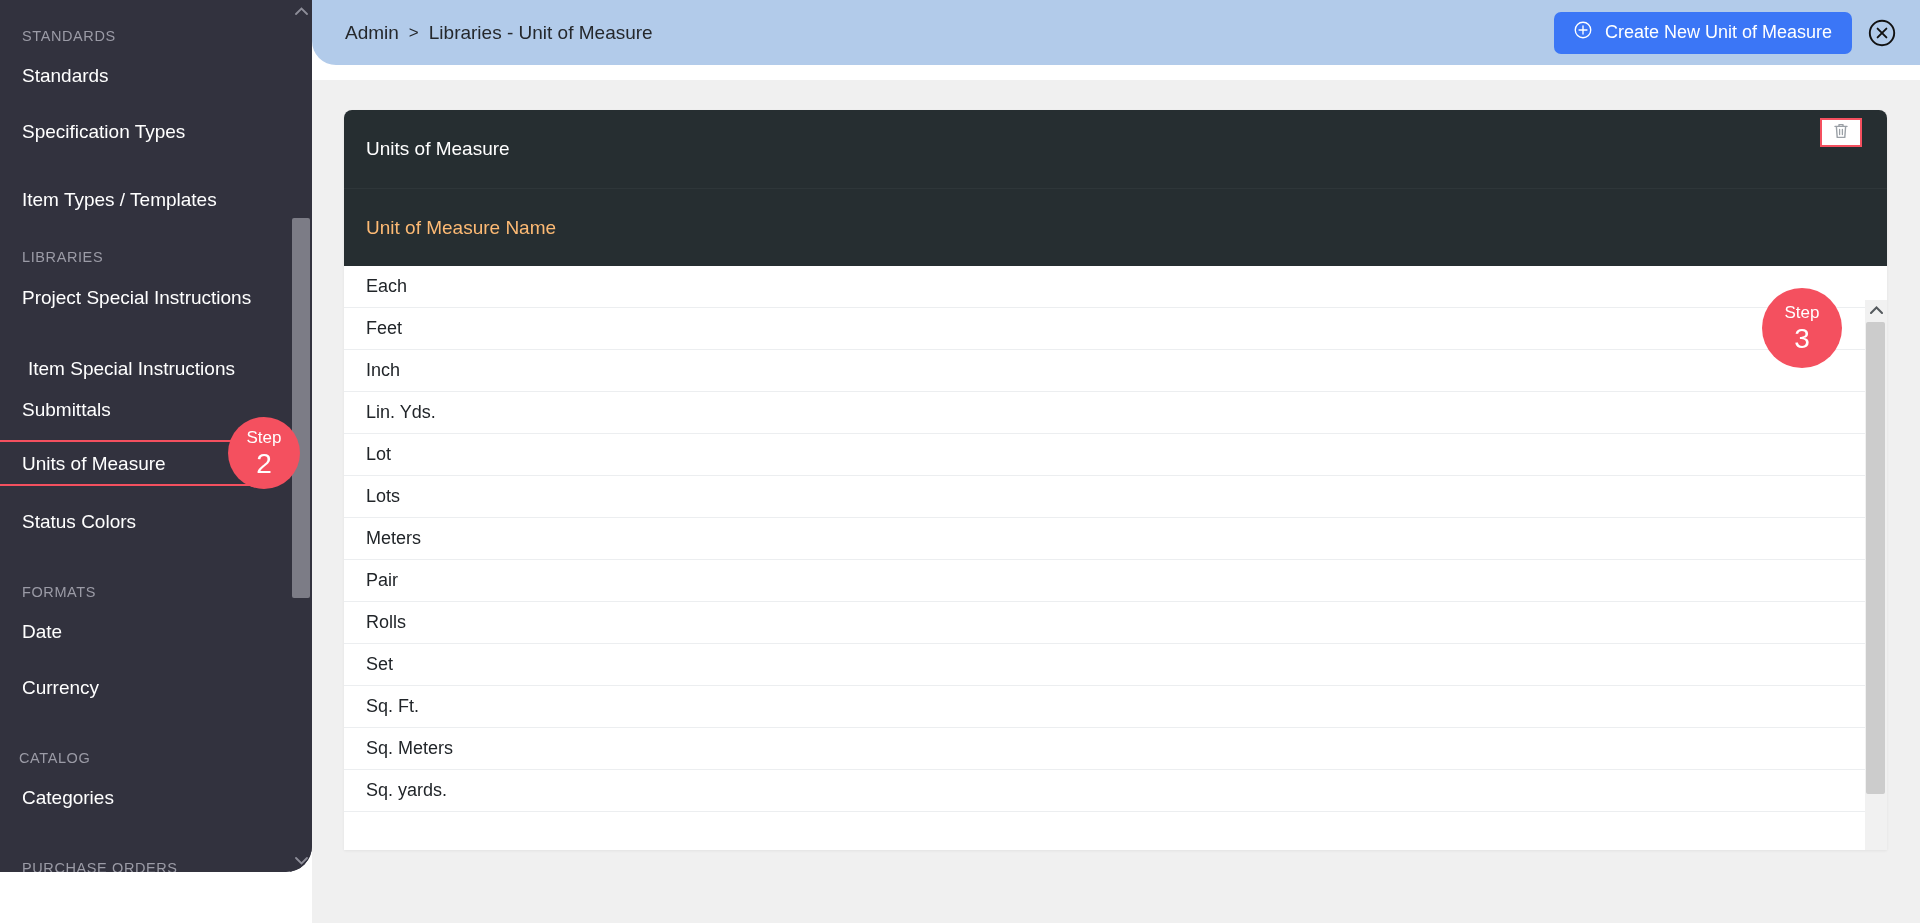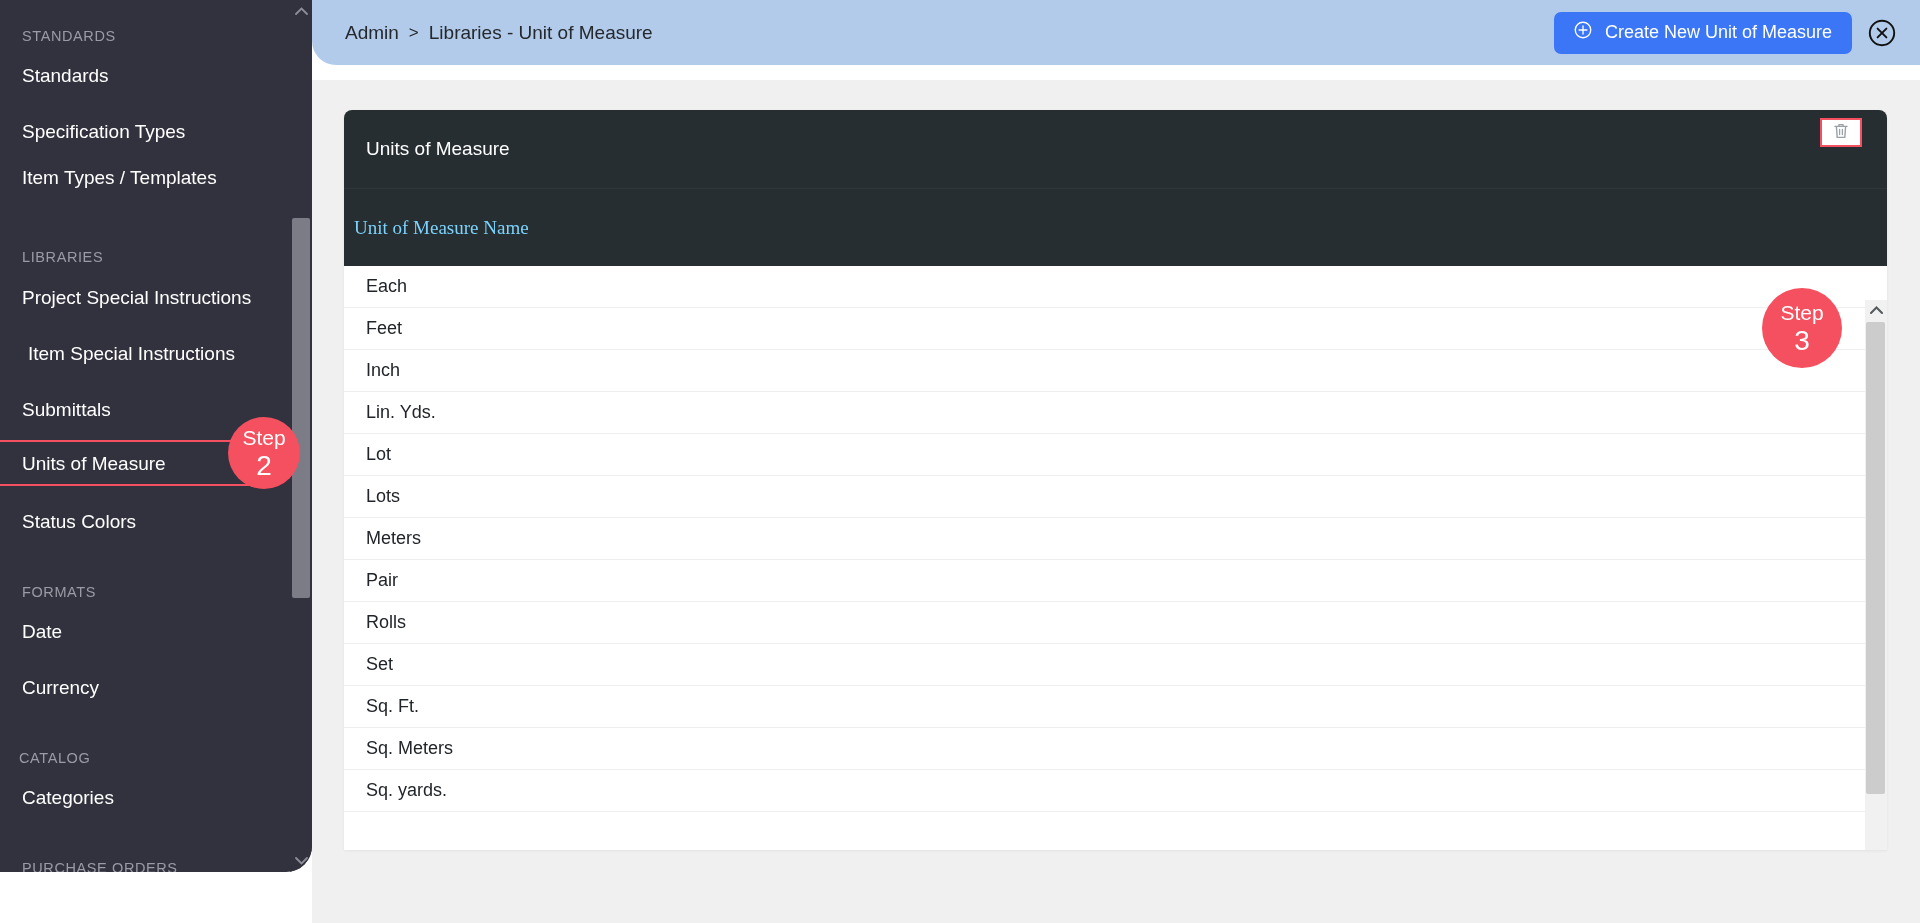--- a/index.html
+++ b/index.html
@@ -54,24 +54,24 @@
     display: flex;
     align-items: center;
     width: 248px;
     padding-left: 22px;
   }
 
   
   .p-standards-label { position: absolute; top: 28px; }
   .p-standards       { position: absolute; top: 66px; }
   .p-spectypes       { position: absolute; top: 122px; }
-  .p-itemtypes       { position: absolute; top: 168px; }
+  .p-itemtypes       { position: absolute; top: 190px; }
   .p-libraries-label { position: absolute; top: 249px; }
   .p-projectspecial  { position: absolute; top: 288px; }
-  .p-itemspecial     { position: absolute; top: 344px; padding-left: 28px; }
+  .p-itemspecial     { position: absolute; top: 359px; padding-left: 28px; }
   .p-submittals      { position: absolute; top: 400px; }
   .p-units           { position: absolute; top: 442px; }
   .p-statuscolors    { position: absolute; top: 512px; }
   .p-formats-label   { position: absolute; top: 584px; }
   .p-date            { position: absolute; top: 622px; }
   .p-currency        { position: absolute; top: 678px; }
   .p-catalog-label   { position: absolute; top: 750px; padding-left: 19px; }
   .p-categories      { position: absolute; top: 788px; }
   .p-po-label        { position: absolute; top: 860px; }
 
@@ -173,25 +173,24 @@
     align-items: center;
     padding-left: 22px;
     color: #ffffff;
     font-size: 19px;
   }
   .col-header {
     height: 78px;
     background: #262e31;
     display: flex;
     align-items: center;
-    padding-left: 10px;
-    color: #7dd3fc;
+    padding-left: 22px;
+    color: #fdba74;
     font-size: 19px;
     border-top: 1px solid #2e3639;
-    font-family: Liberation Serif, serif;
   }
   .table-body {
     position: relative;
     background: #ffffff;
   }
   .row {
     height: 42px;
     display: flex;
     align-items: center;
     padding-left: 22px;
@@ -248,21 +247,21 @@
     border-radius: 50%;
     background: #f4505f;
     color: #ffffff;
     display: flex;
     flex-direction: column;
     align-items: center;
     justify-content: center;
     line-height: 1;
     z-index: 20;
   }
-  .step-badge .step-word { font-size: 21px; font-weight: 400; }
+  .step-badge .step-word { font-size: 17px; font-weight: 400; }
   .step-badge .step-num  { font-size: 28px; font-weight: 400; margin-top: 4px; }
 
   #step2 { left: 228px; top: 417px; width: 72px; height: 72px; }
   #step3 { left: 1762px; top: 288px; width: 80px; height: 80px; }
 </style>
 </head>
 <body>
 
 <div id="app">
 

